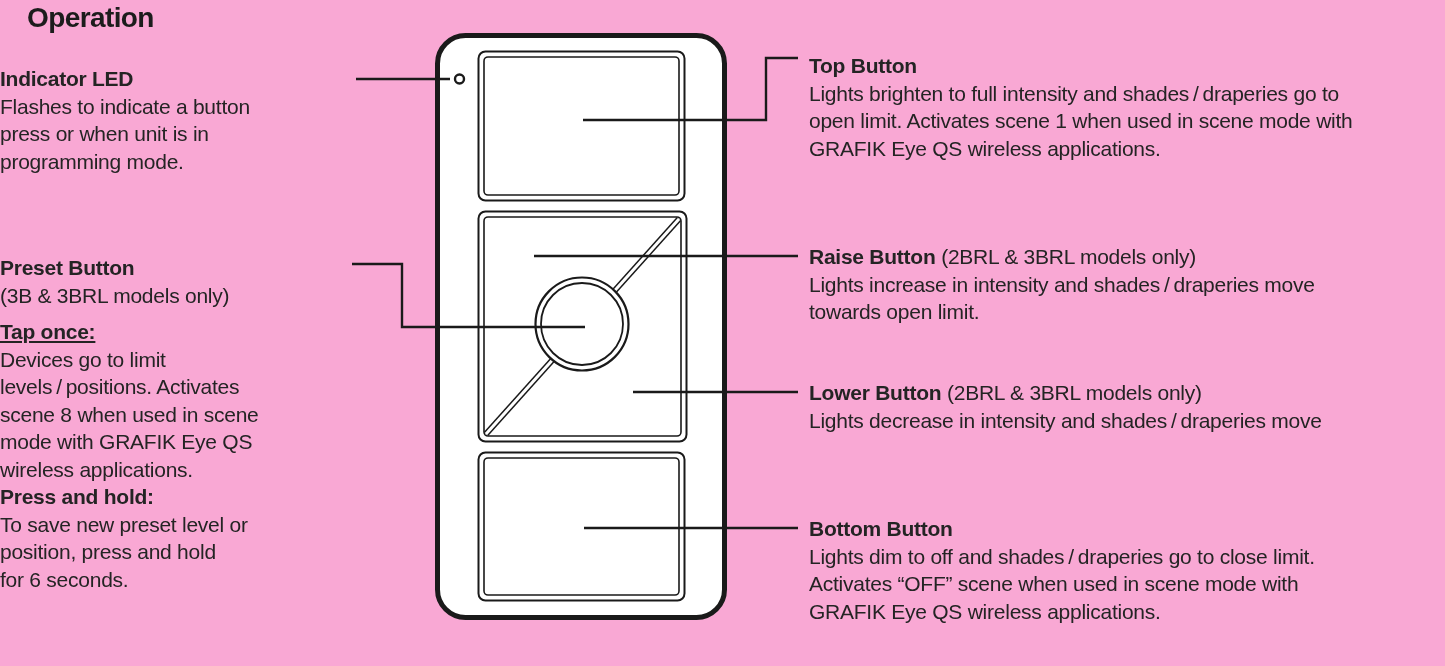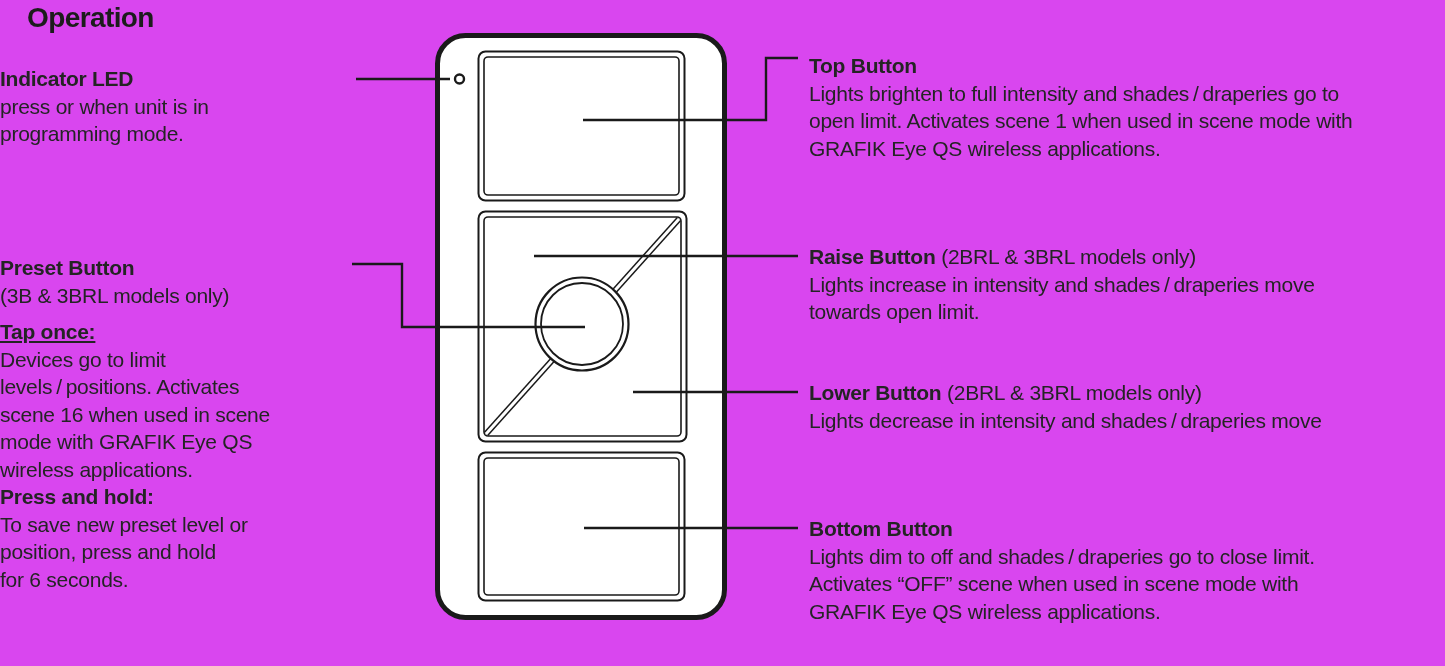--- a/index.html
+++ b/index.html
@@ -1,20 +1,20 @@
 <!DOCTYPE html>
 <html><head>
 <meta charset="utf-8">
 <style>
   html, body { margin: 0; padding: 0; background: #ffffff; }
   .stage {
     position: relative;
     width: 1445px;
     height: 666px;
-    background: #d946ef;
+    background: #f9a8d4;
     font-family: "Liberation Sans", "DejaVu Sans", sans-serif;
     color: #242424;
     overflow: hidden;
   }
   .page-title {
     position: absolute;
     left: 27px;
     top: 2px;
     font-size: 28px;
     font-weight: 700;
@@ -68,31 +68,32 @@
       <path d="M352 264 H402 V327 H585" stroke-width="2.4"></path>
       <path d="M583 120 H766 V58 H798" stroke-width="2.4"></path>
       <path d="M534 256 H798" stroke-width="2.4"></path>
       <path d="M633 392 H798" stroke-width="2.4"></path>
       <path d="M584 528 H798" stroke-width="2.4"></path>
     </g>
   </svg>
 
   <div class="txt left-col" style="top:65px">
     <div class="h">Indicator LED</div>
+    <div>Flashes to indicate a button</div>
     <div>press or when unit is in</div>
     <div>programming mode.</div>
   </div>
 
   <div class="txt left-col" style="top:254px">
     <div class="h">Preset Button</div>
     <div>(3B &amp; 3BRL models only)</div>
     <div class="h gap9">Tap once:</div>
     <div>Devices go to limit</div>
     <div>levels / positions. Activates</div>
-    <div>scene 16 when used in scene</div>
+    <div>scene 8 when used in scene</div>
     <div>mode with GRAFIK Eye QS</div>
     <div>wireless applications.</div>
     <div class="h gap12">Press and hold:</div>
     <div>To save new preset level or</div>
     <div>position, press and hold</div>
     <div>for 6 seconds.</div>
   </div>
 
   <div class="txt right-col" style="top:52px">
     <div class="h">Top Button</div>

